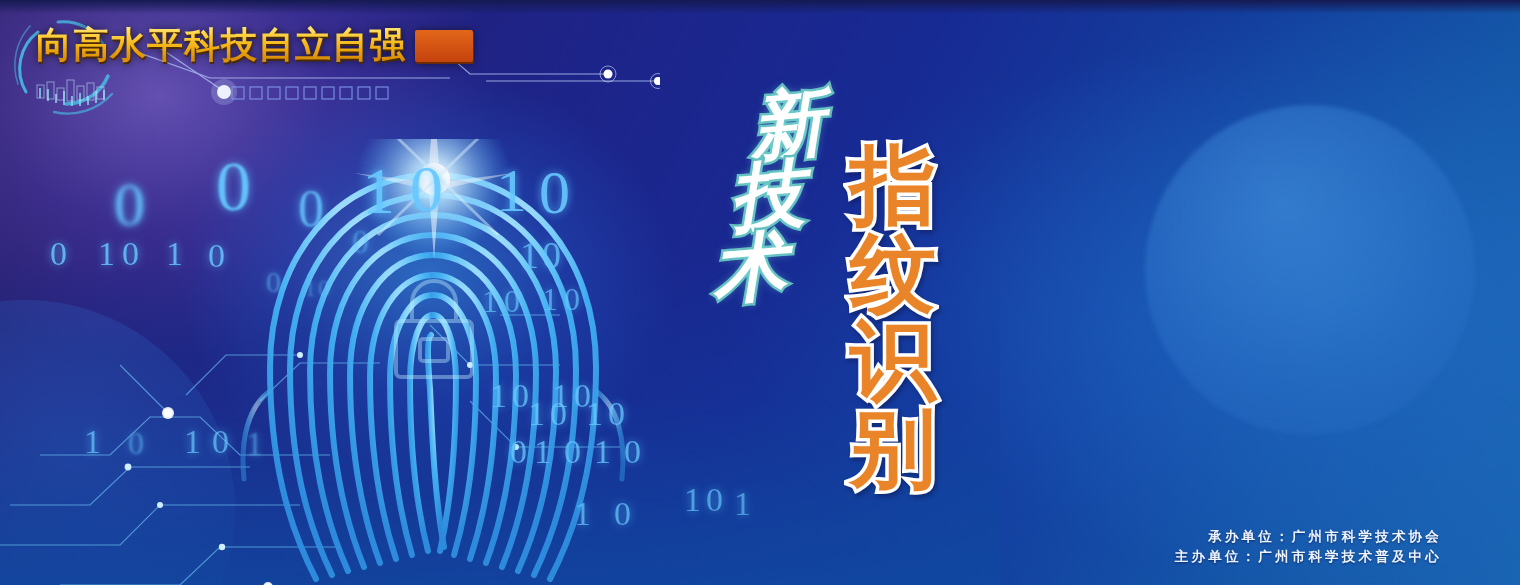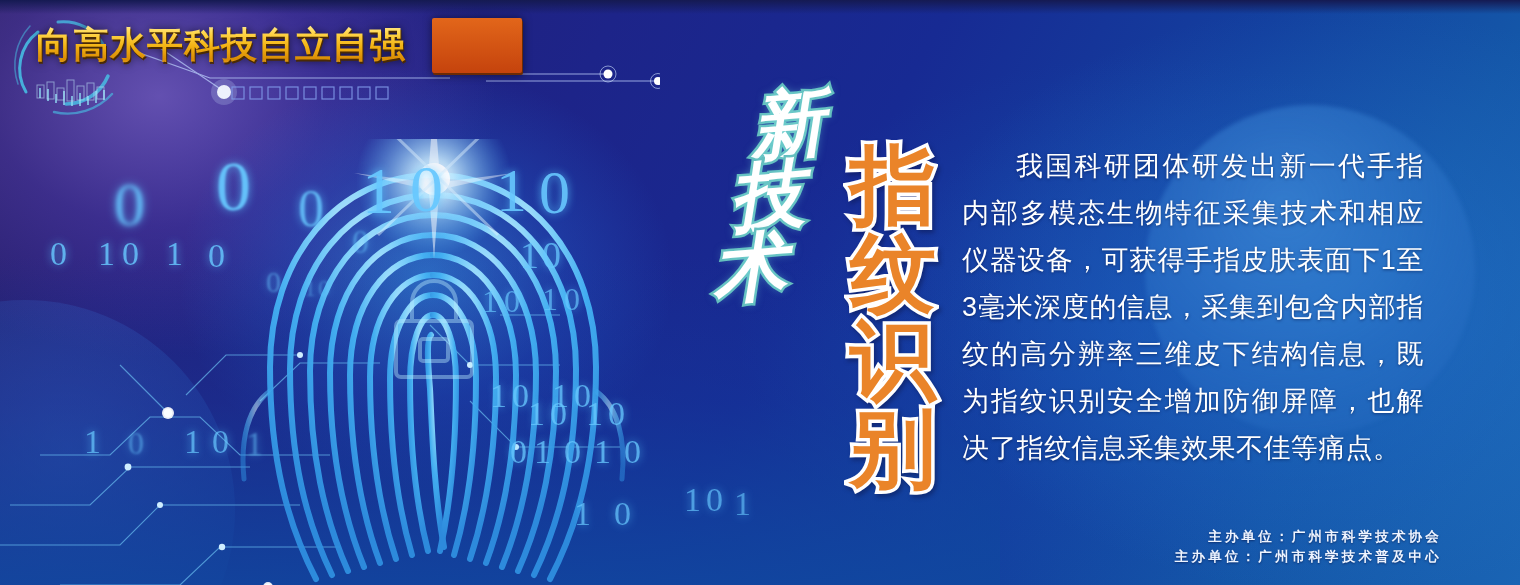--- a/index.html
+++ b/index.html
@@ -56,23 +56,23 @@
   }
   .headline .hl-main{
     font-family:"DejaVu Sans","Liberation Sans",sans-serif;
     font-size:36px;font-weight:bold;letter-spacing:1px;
     background:linear-gradient(180deg,#fff3b0 0%,#ffd447 26%,#f2b213 52%,#d98b05 78%,#f5c53a 100%);
     -webkit-background-clip:text;background-clip:text;color:transparent;
     -webkit-text-stroke:0px;
     filter:drop-shadow(1.5px 2px 0 #4a2a04) drop-shadow(0 0 4px rgba(0,0,0,.55));
   }
   .headline .hl-accent{
-    position:relative;margin-left:24px;padding:1px 4px 2px 4px;
+    position:relative;margin-left:7px;padding:1px 4px 2px 4px;
     font-family:"DejaVu Sans","Liberation Sans",sans-serif;
-    font-size:40px;font-weight:bold;letter-spacing:1px;
+    font-size:24px;font-weight:bold;letter-spacing:1px;
     background:linear-gradient(180deg,#fff3b0 0%,#ffd447 26%,#f2b213 52%,#d98b05 78%,#f5c53a 100%);
     -webkit-background-clip:text;background-clip:text;color:transparent;
     filter:drop-shadow(1.5px 2px 0 #6b2b05) drop-shadow(0 0 4px rgba(0,0,0,.5));
   }
   .hl-accent::before{
     content:"";position:absolute;left:0;top:2px;right:0;bottom:1px;
     background:linear-gradient(180deg,#e2661a 0%,#c5430d 100%);
     border-radius:2px;z-index:-1;
   }
 
@@ -339,20 +339,19 @@
     <span>术</span>
   </div>
 
   <div class="title-finger">
     <span>指</span>
     <span>纹</span>
     <span>识</span>
     <span>别</span>
   </div>
 
-  <div class="body-copy">我国科研团体研发出新一代手指内部多模态生物特征采集技术和相应仪器设备，可获得手指皮肤表面下1至3毫米深度的信息，采集到包含内部指纹的高分辨率三维皮下结构信息，既为指纹识别安全增加防御屏障，也解决了指纹信息采集效果不佳等痛点。</div>
 
   <div class="footer">
-    <div>主办单位：广州市科学技术协会</div>
+    <div>承办单位：广州市科学技术协会</div>
     <div>主办单位：广州市科学技术普及中心</div>
   </div>
 
 </div>
 
 </body></html>

